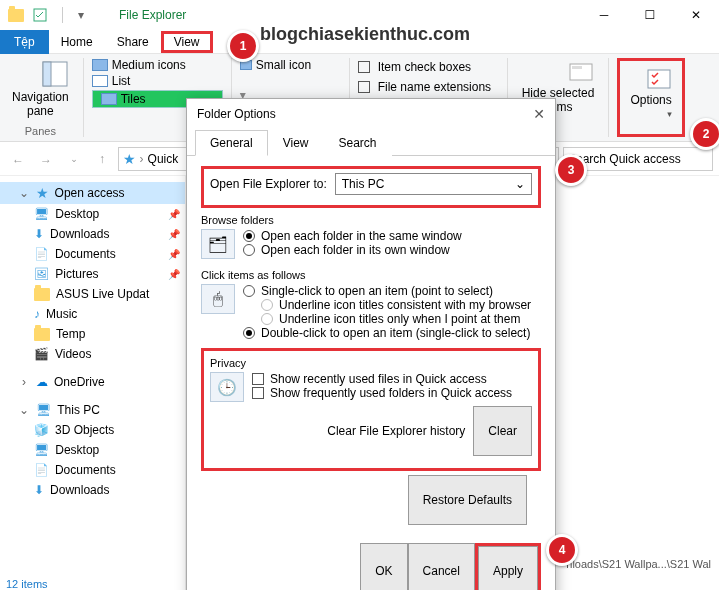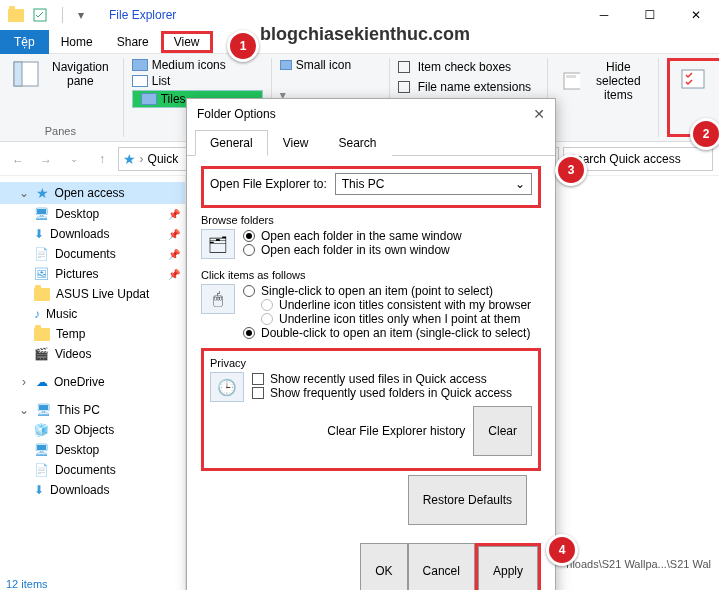--- a/index.html
+++ b/index.html
@@ -1,34 +1,34 @@
 <!DOCTYPE html>
 <html><head>
 <meta charset="utf-8">
 <style>
 *{box-sizing:border-box;margin:0;padding:0;font-family:"Segoe UI",Tahoma,sans-serif;font-size:12px;color:#000}
 body{background:#fff;width:719px;height:590px;position:relative;overflow:hidden}
 .titlebar{height:30px;display:flex;align-items:center;padding:0 8px;background:#fff}
 .tb-icon{width:16px;height:16px;margin-right:4px;display:inline-flex;align-items:center;justify-content:center}
 .qat-icons{display:flex;gap:4px;align-items:center}
-.tb-title{margin-left:16px;color:#1d4ed8}
+.tb-title{margin-left:26px;color:#15803d}
 .tb-sep{width:1px;height:16px;background:#ccc;margin:0 6px}
 .win-controls{position:absolute;right:0;top:0;display:flex}
 .win-btn{width:46px;height:30px;display:flex;align-items:center;justify-content:center;color:#000}
 .menubar{height:24px;display:flex;align-items:center;background:#fff;border-bottom:1px solid #e5e5e5}
 .file-tab{background:#1979ca;color:#fff;padding:4px 14px;height:24px;display:flex;align-items:center}
 .menu-item{padding:4px 12px;height:24px;display:flex;align-items:center}
 .view-outline{border:3px solid #e53238;padding:1px 10px}
 .watermark{position:absolute;left:260px;top:24px;font-size:18px;font-weight:bold;color:#333}
 .ribbon{height:88px;background:#f5f6f7;border-bottom:1px solid #ddd;display:flex;padding:4px 6px;gap:8px}
 .rib-group{display:flex;flex-direction:column;gap:2px;border-right:1px solid #ddd;padding-right:8px}
 .rib-group:last-child{border-right:none}
 .rib-row{display:flex;align-items:center;gap:4px;font-size:11px;color:#444}
 .rib-label{text-align:center;font-size:11px;color:#666;margin-top:auto}
-.big-btn{display:flex;align-items:center;gap:12px;padding:2px 6px;font-size:11px;text-align:center}
+.big-btn{display:flex;flex-direction:column;align-items:flex-end;gap:2px;padding:2px 6px;font-size:11px;text-align:center}
 .opt-outline{border:3px solid #e53238;padding:4px}
 .mini-icon{width:16px;height:12px;background:#8bb8e8;border:1px solid #5a8fc7;display:inline-block}
 .addr-bar{height:34px;display:flex;align-items:center;padding:0 6px;gap:4px;border-bottom:1px solid #eee}
 .nav-arrow{width:24px;height:24px;display:flex;align-items:center;justify-content:center;color:#999}
 .addr-box{flex:1;border:1px solid #ccc;height:24px;display:flex;align-items:center;padding:0 4px;gap:4px}
 .search-box{width:150px;border:1px solid #ccc;height:24px;display:flex;align-items:center;padding:0 4px;color:#888}
 .main{display:flex;height:calc(100% - 176px)}
 .sidebar{width:186px;border-right:1px solid #eee;padding:6px 0;overflow:hidden}
 .side-item{display:flex;align-items:center;gap:6px;padding:3px 4px 3px 18px;font-size:12px}
 .side-item.lv2{padding-left:34px}

